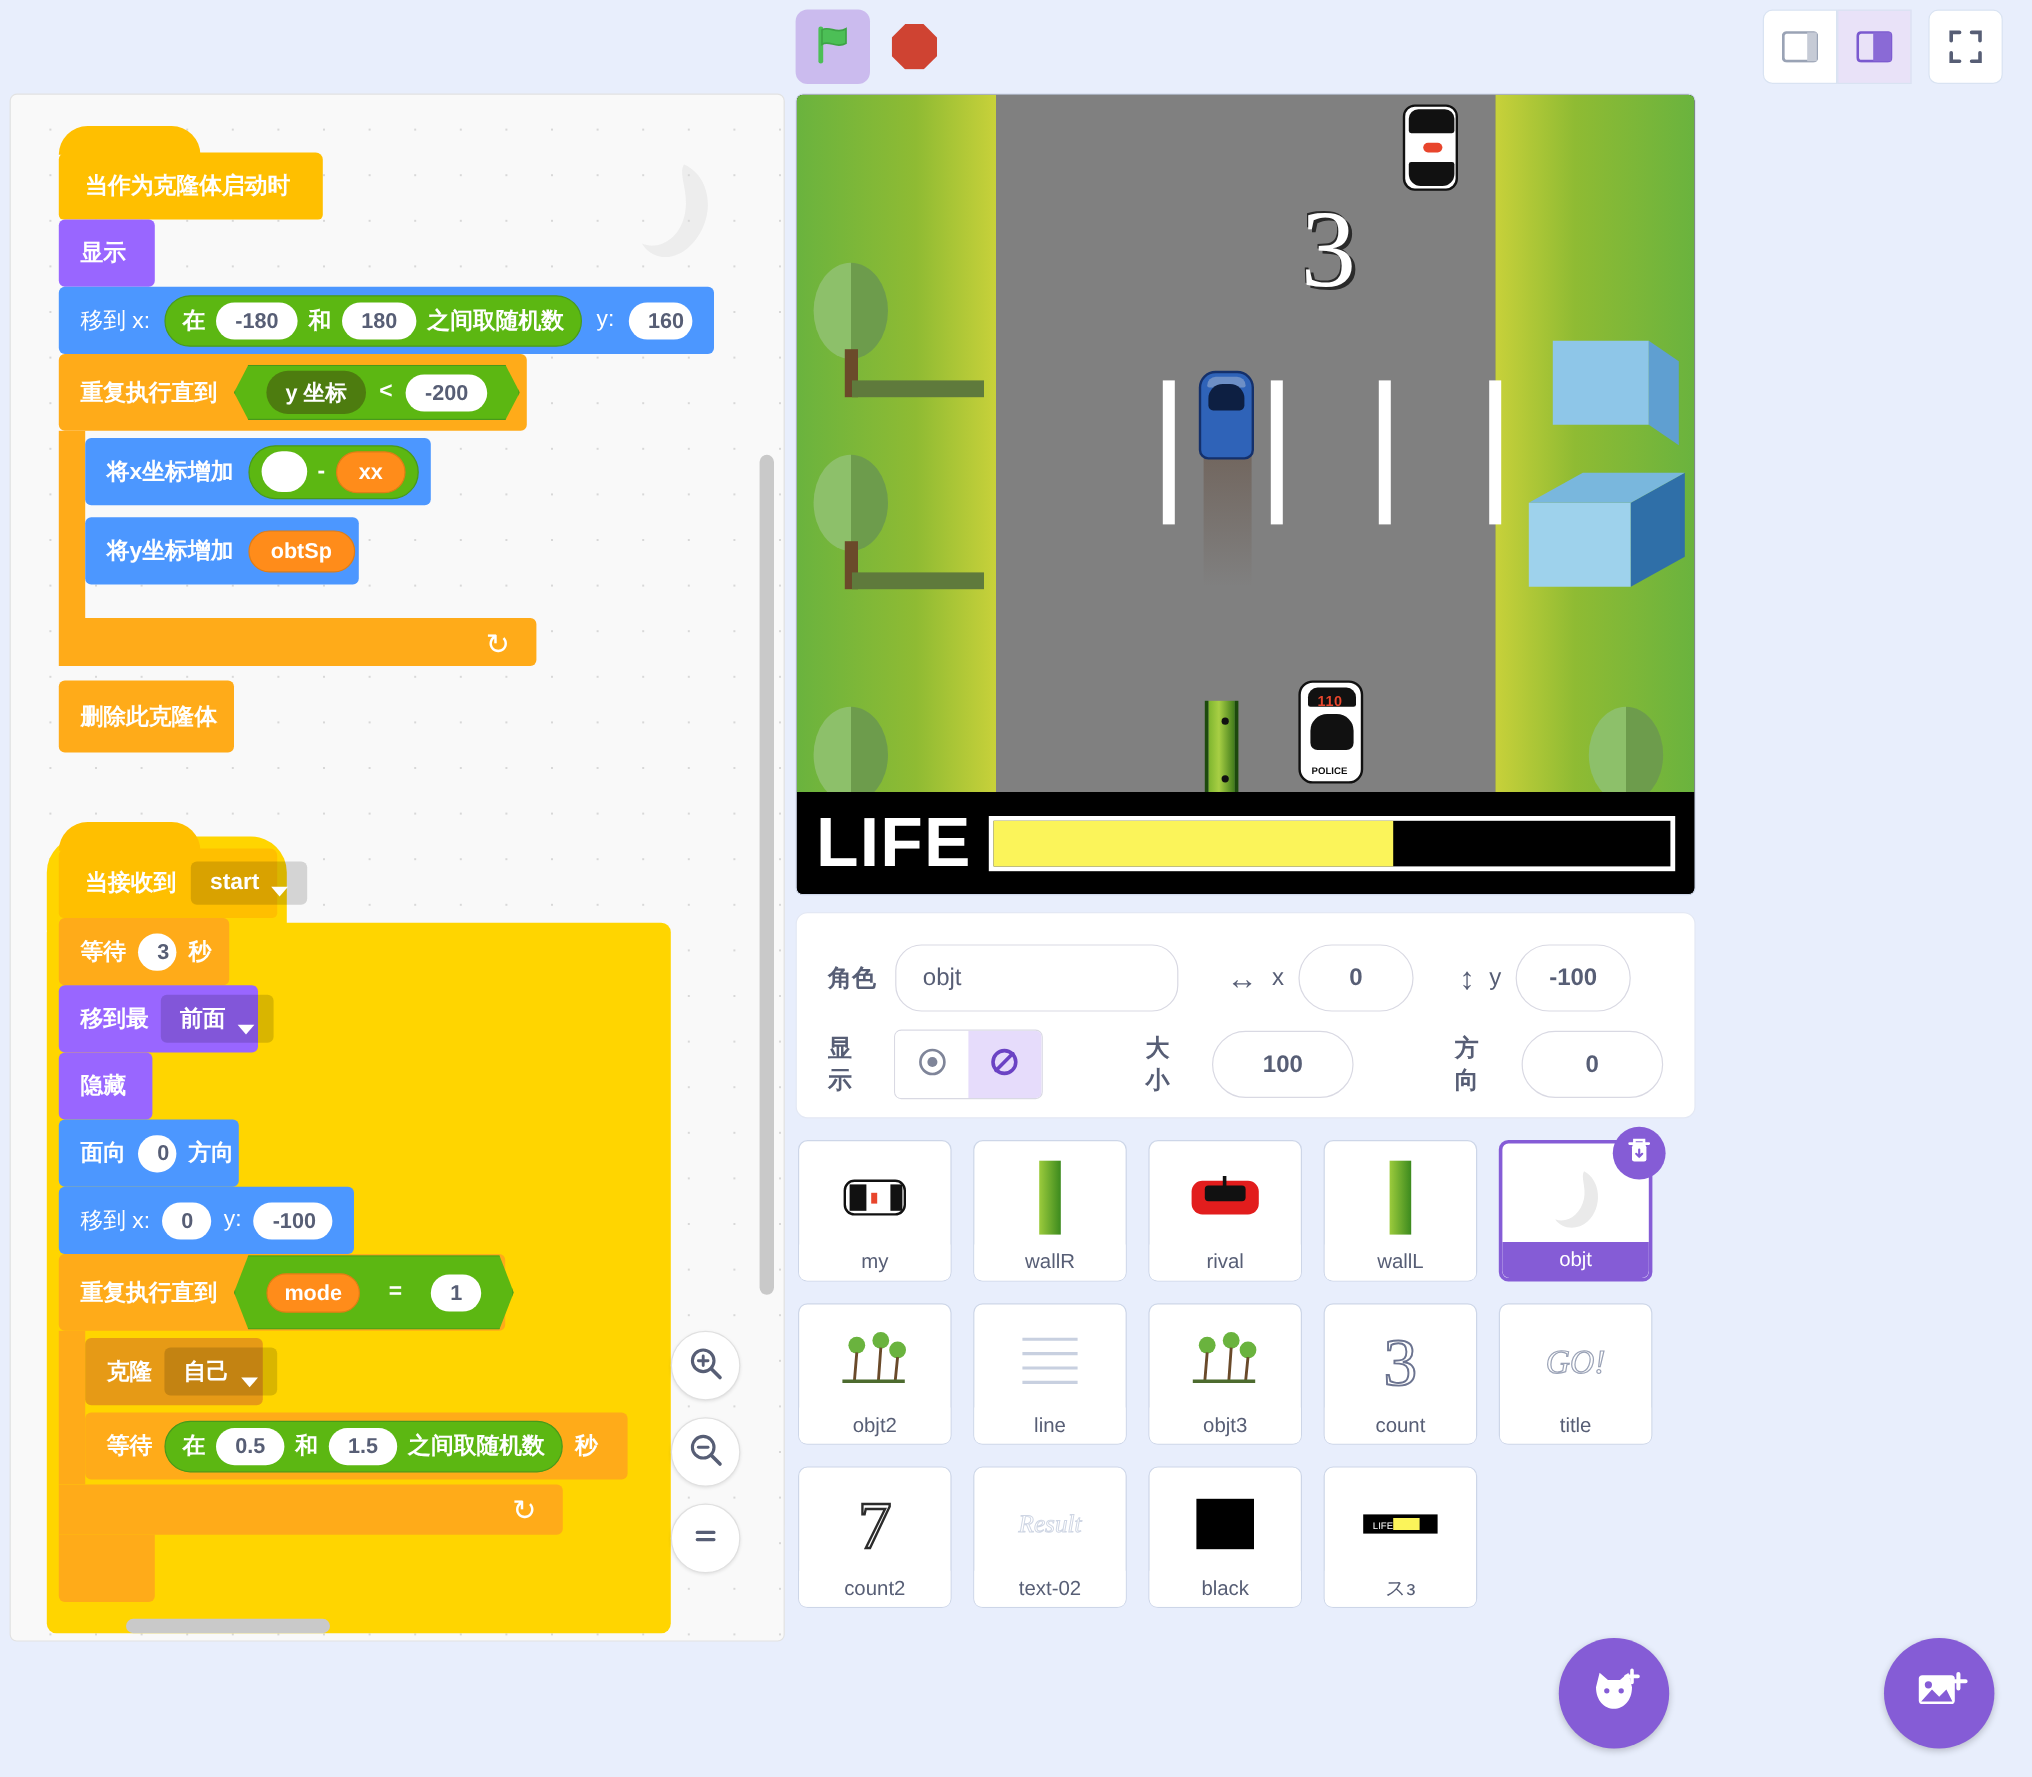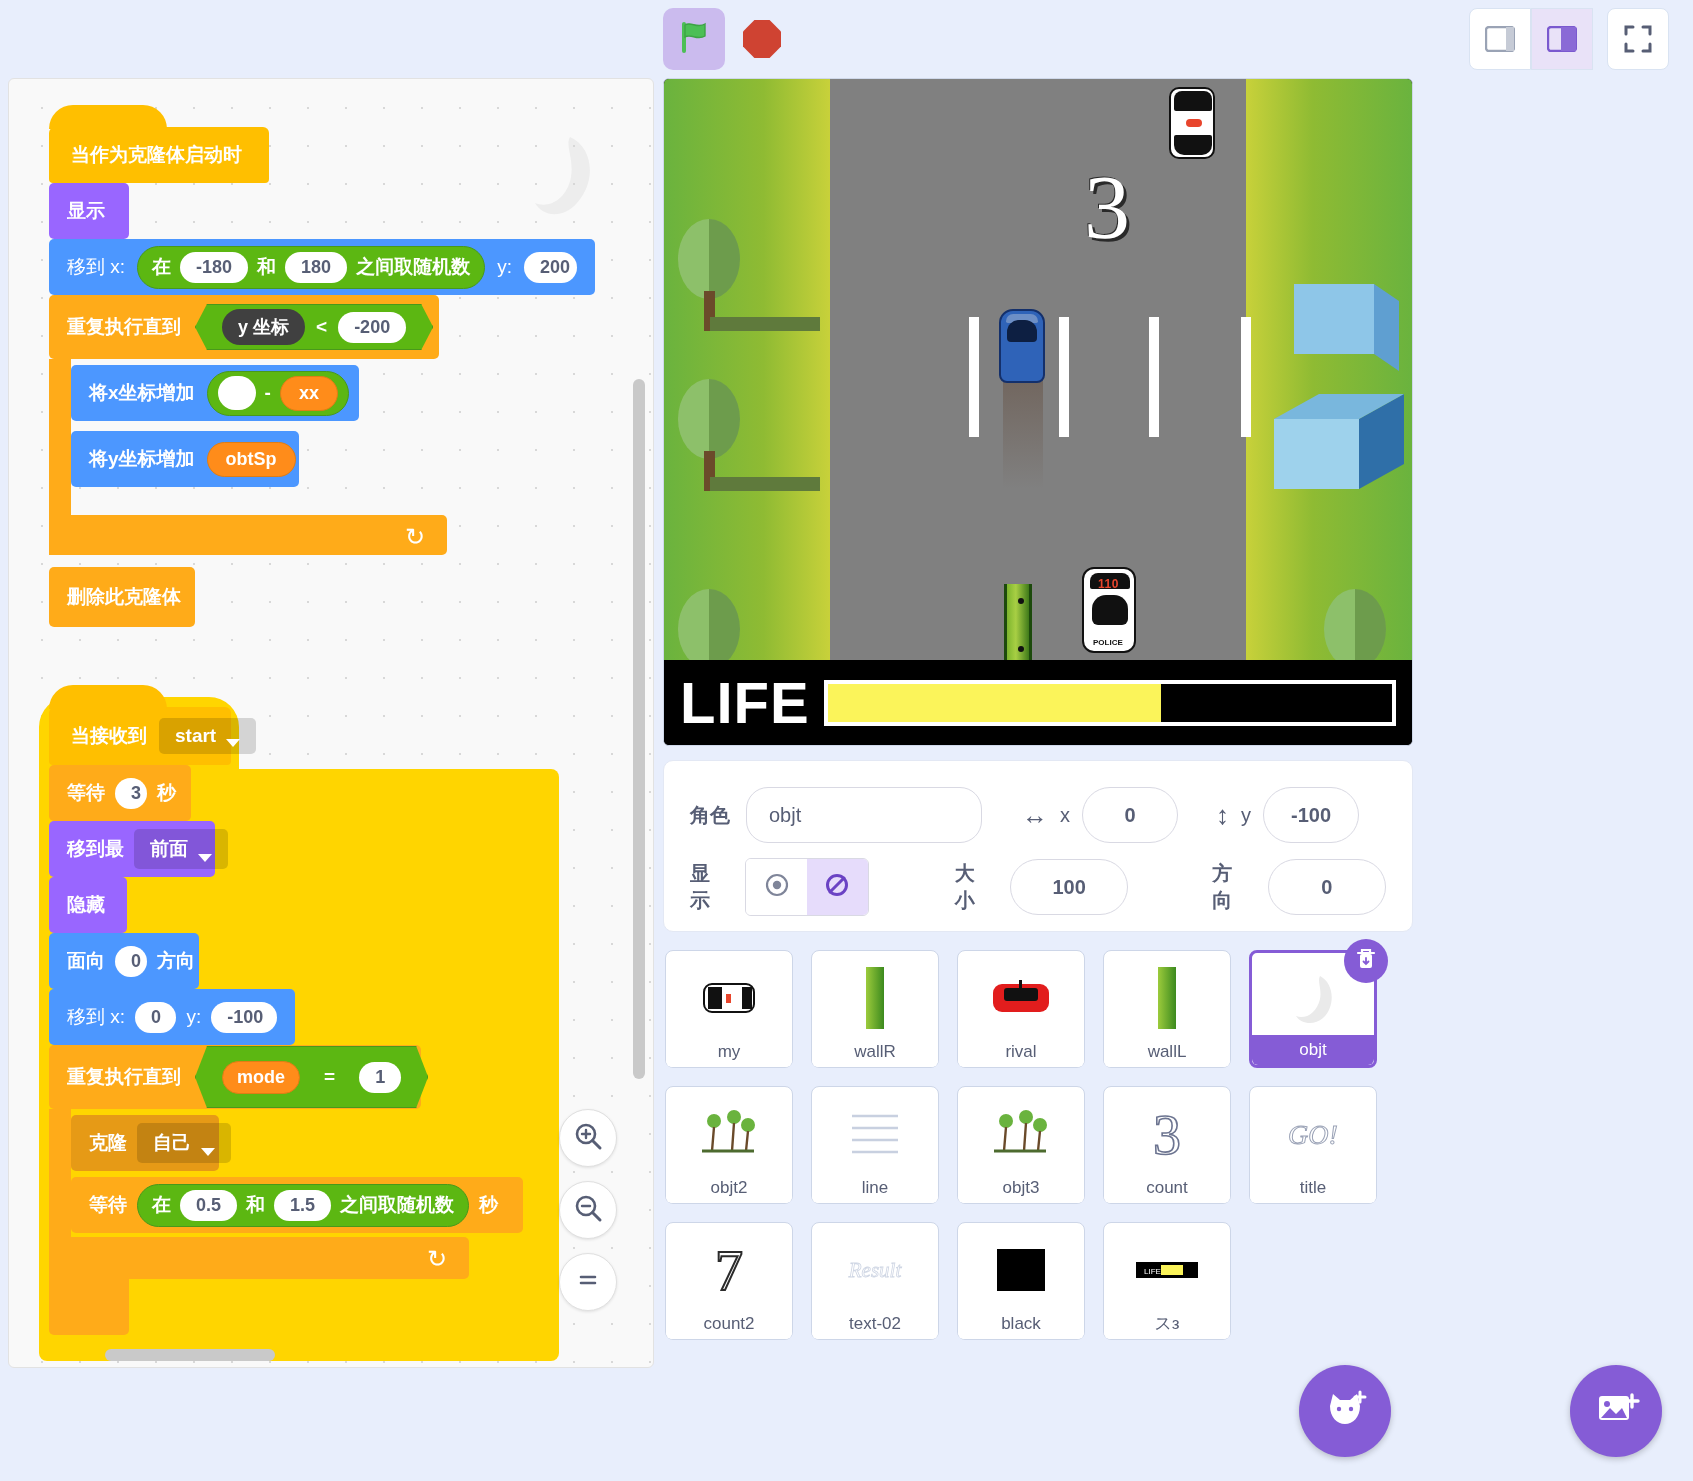--- a/index.html
+++ b/index.html
@@ -274,27 +274,27 @@
       <div class="blk stackblk c-motion" style="left:40px; top:160px; width:546px; gap:12px;">
         <span class="lbl-thin">移到 x:</span>
         <div class="oval-green">
           <span>在</span>
           <span class="oval-white">-180</span>
           <span>和</span>
           <span class="oval-white">180</span>
           <span>之间取随机数</span>
         </div>
         <span class="lbl-thin">y:</span>
-        <span class="oval-white">200</span>
+        <span class="oval-white">160</span>
       </div>
 
       <div class="blk c-ctrl" style="left:40px; top:216px; width:390px; height:64px; border-radius:5px; padding:0 18px; gap:14px;">
         <span class="lbl">重复执行直到</span>
         <div class="hexa" style="height:46px;">
-          <span style="background:#404040;border-radius:24px;padding:6px 16px;font-size:18px;">y 坐标</span>
+          <span style="background:#4d7c0f;border-radius:24px;padding:6px 16px;font-size:18px;">y 坐标</span>
           <span>&lt;</span>
           <span class="oval-white">-200</span>
         </div>
       </div>
 
       <div style="position:absolute; left:40px; top:280px; width:22px; height:156px; background:#ffab19;"></div>
 
       <div class="blk stackblk c-motion" style="left:62px; top:286px; width:288px; gap:12px;">
         <span class="lbl">将x坐标增加</span>
         <div class="oval-green" style="padding:4px 10px;">

